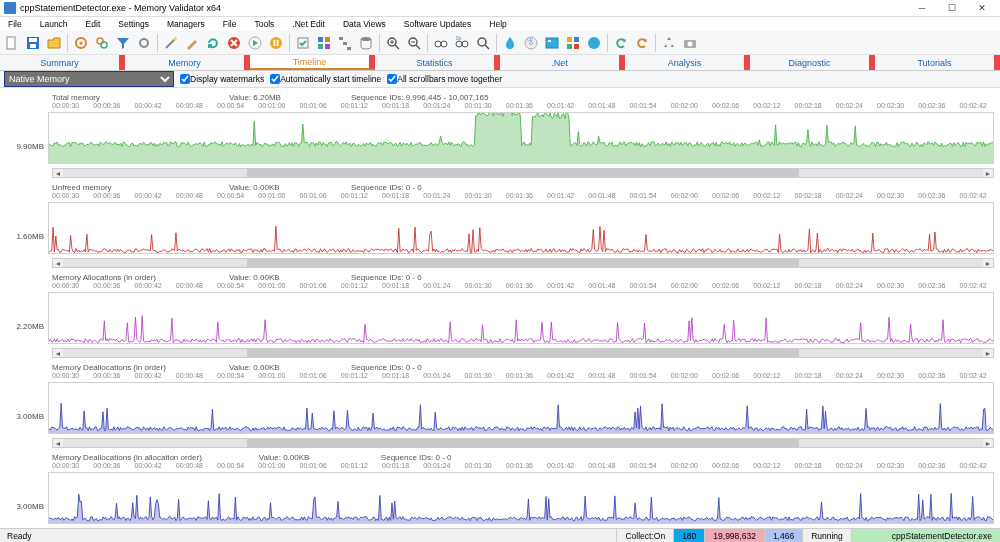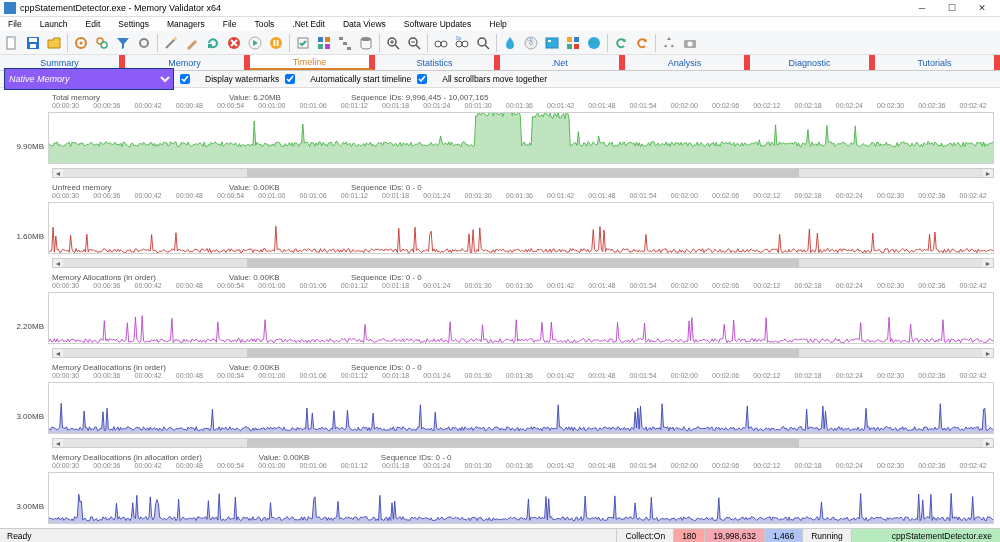--- a/index.html
+++ b/index.html
@@ -12,43 +12,43 @@
   .menubar { height: 14px; display: flex; align-items: center; gap: 10px; padding: 0 4px; font-size: 8.5px; }
   .menubar span { padding: 0 4px; }
   .toolbar { height: 24px; display: flex; align-items: center; gap: 1px; padding: 0 2px; background: #f6f7f9; border-bottom: 1px solid #e0e0e0; }
   .tool { width: 20px; height: 20px; display:flex; align-items:center; justify-content:center; position:relative; }
   .tsep { width:1px; height:18px; background:#ccc; margin:0 2px;}
   svg.sicon { width:16px; height:16px; }
   .tabs { height: 16px; display: flex; background: #f6f7f9; border-bottom: 1px solid #ccc; }
   .tab { flex: 1; text-align: center; font-size: 9px; color: #1a5fb4; display:flex; align-items:center; justify-content:center; border-right:6px solid #ef4444;}
   .tab.active { color: #d9822b; background:#fff; border-bottom:2px solid #d9822b;}
   .controls { height: 17px; display:flex; align-items:center; gap:6px; padding:0 4px; background:#f6f7f9; border-bottom:1px solid #ddd;}
-  .controls select { font-size:9px; width:170px; height:22px; background:#8b5cf6; color:#fff; border:1px solid #1a3a8f;font-style:italic;}
-  .controls label { font-size:8.5px; display:flex; align-items:center; gap:15px;}
+  .controls select { font-size:9px; width:170px; height:16px; background:#737373; color:#fff; border:1px solid #1a3a8f;}
+  .controls label { font-size:8.5px; display:flex; align-items:center; gap:0;}
   .controls input[type=checkbox]{width:10px;height:10px;}
   .content { flex:1; overflow:hidden; padding:4px 6px 0 6px; display:flex; flex-direction:column; gap:2px;}
   .chart-block { margin-bottom:2px; }
   .chart-header { display:flex; align-items:center; gap:57px; font-size:8px; color:#555; margin-left:46px; height:10px;}
   .chart-header .title { min-width:120px; }
   .chart-header .val { min-width:65px; }
   .chart-header .seq { }
   .time-row { display:flex; gap:0; font-size:7px; color:#888; margin-left:46px; height:9px; overflow:hidden;}
   .time-row span { flex:0 0 auto; padding-right:14px;}
   .chart-body { display:flex; height:56px; margin-top:1px;}
   .chart-body .ylabel { width:42px; text-align:right; padding-right:4px; font-size:8px; color:#444; padding-top:30px;}
   .chart-body .plot-wrap { flex:1; position:relative;}
   .chart-body .plot { width:100%; height:52px; background:#fff; border:1px solid #d0d0d0; display:block;}
   .hscroll { height:10px; background:#f0f0f0; border:1px solid #ccc; display:flex; align-items:center; margin-left:46px; position:relative;}
   .hscroll .arrow { width:10px; height:8px; display:flex; align-items:center; justify-content:center; font-size:7px; color:#666;}
   .hscroll .track { flex:1; height:8px; background:#e4e4e4; position:relative;}
   .hscroll .thumb { position:absolute; left:20%; width:60%; top:0; bottom:0; background:#c8c8c8;}
   .statusbar { height:14px; display:flex; align-items:center; background:#f0f0f0; border-top:1px solid #ccc; font-size:8.5px;}
   .statusbar .left { flex:1; padding-left:7px;}
   .statusbar .cell { padding:0 8px; border-left:1px solid #ccc; height:100%; display:flex; align-items:center;}
-  .cell.green{background:#fca5a5;} .cell.pink{background:#f5a9b5;} .cell.blue{background:#b0c4f5;} .cell.lg{background:#b8eac0;padding-left:40px;}
+  .cell.green{background:#0ea5e9;} .cell.pink{background:#f5a9b5;} .cell.blue{background:#b0c4f5;} .cell.lg{background:#b8eac0;padding-left:40px;}
 </style>
 </head>
 <body>
 
 <div class="titlebar">
   <span class="icon"></span>
   <span class="title">cppStatementDetector.exe - Memory Validator x64</span>
   <div class="tb-btns">
     <div>─</div>
     <div>☐</div>

